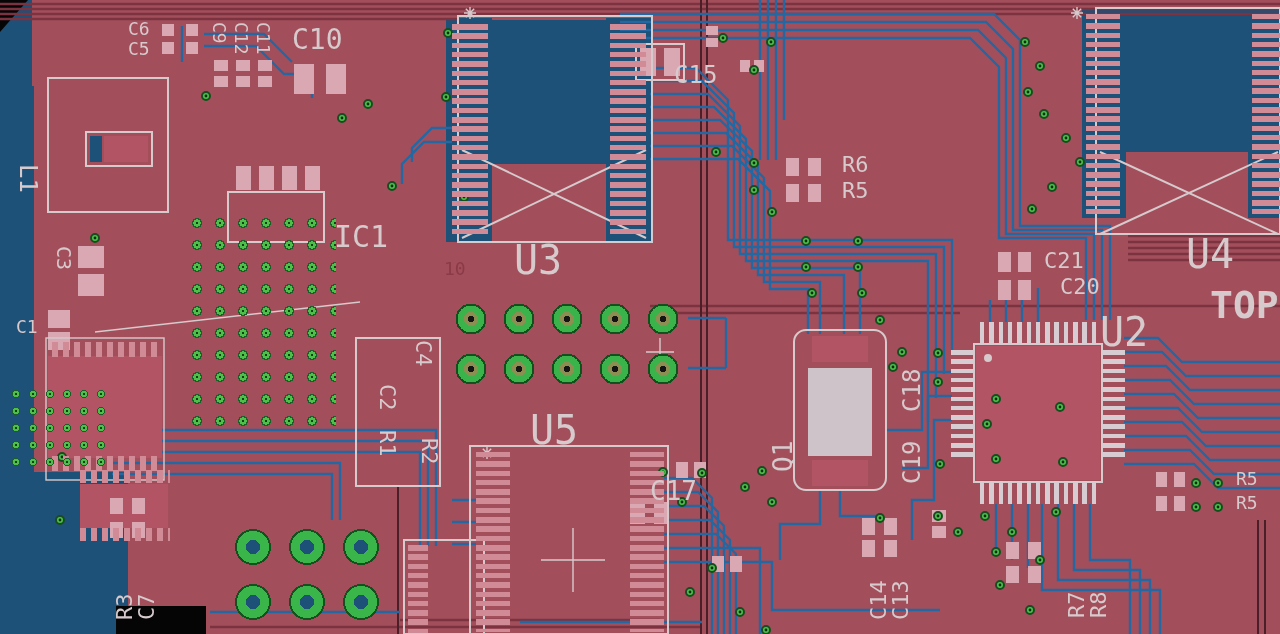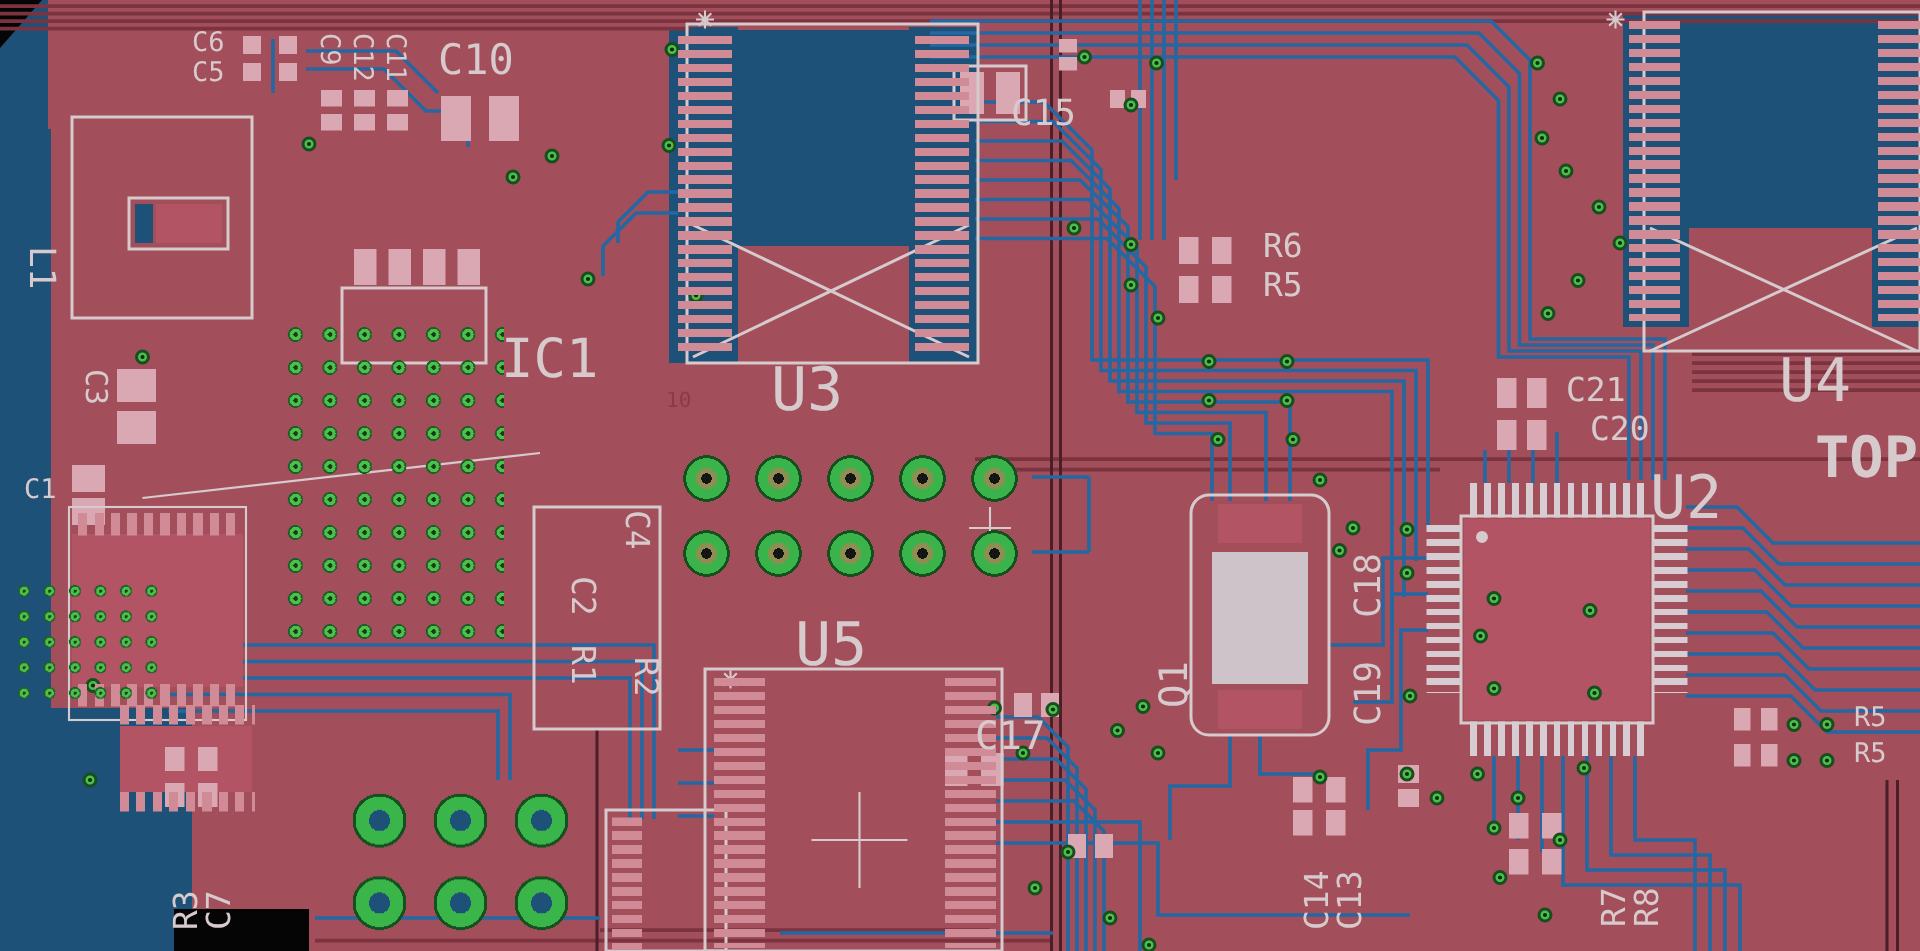--- a/index.html
+++ b/index.html
@@ -30,22 +30,22 @@
   .grid{position:absolute;}
   .grid-a{background-image:radial-gradient(circle at 11px 11px,#123f17 0 1.5px,#4ec04a 1.5px 3.8px,#1c5e2a 3.8px 5px,rgba(0,0,0,0) 5px);background-size:23px 22px;}
   .grid-b{background-image:radial-gradient(circle at 8px 8px,#123f17 0 1px,#4ec04a 1px 3px,#1c5e2a 3px 4px,rgba(0,0,0,0) 4px);background-size:17px 17px;}
   .grid-hdr{background-image:radial-gradient(circle at 25px 25px,#141414 0 3.5px,#8d8f52 3.5px 7px,#39b34a 7px 13.5px,#14501e 13.5px 15.5px,rgba(0,0,0,0) 15.5px);background-size:48px 50px;}
   .grid-bl{background-image:radial-gradient(circle at 27px 27px,#1e5178 0 7px,#3ab54a 7px 16px,#15501f 16px 18px,rgba(0,0,0,0) 18px);background-size:54px 55px;}
   
   .lbl{position:absolute;color:var(--silkscreen,#d6cacd);line-height:1;white-space:pre;}
   .v90{transform:rotate(90deg);transform-origin:0 0;}
   .v270{transform:rotate(-90deg);transform-origin:0 0;}
   .faint{color:#8a3b47;}
-  .s14{font-size:14px}.s18{font-size:18px}.s20{font-size:20px}.s22{font-size:22px}
-  .s24{font-size:24px}.s26{font-size:26px}.s28{font-size:28px}.s30{font-size:36px}
+  .s14{font-size:18px}.s18{font-size:18px}.s20{font-size:20px}.s22{font-size:22px}
+  .s24{font-size:24px}.s26{font-size:26px}.s28{font-size:28px}.s30{font-size:30px}
   .s38{font-size:38px;font-weight:bold}.s40{font-size:40px}
 </style>
 </head>
 <body>
 
 <div class="canvas">
 
 <svg width="1280" height="634" viewBox="0 0 1280 634">
   <defs>
     <g id="via">

